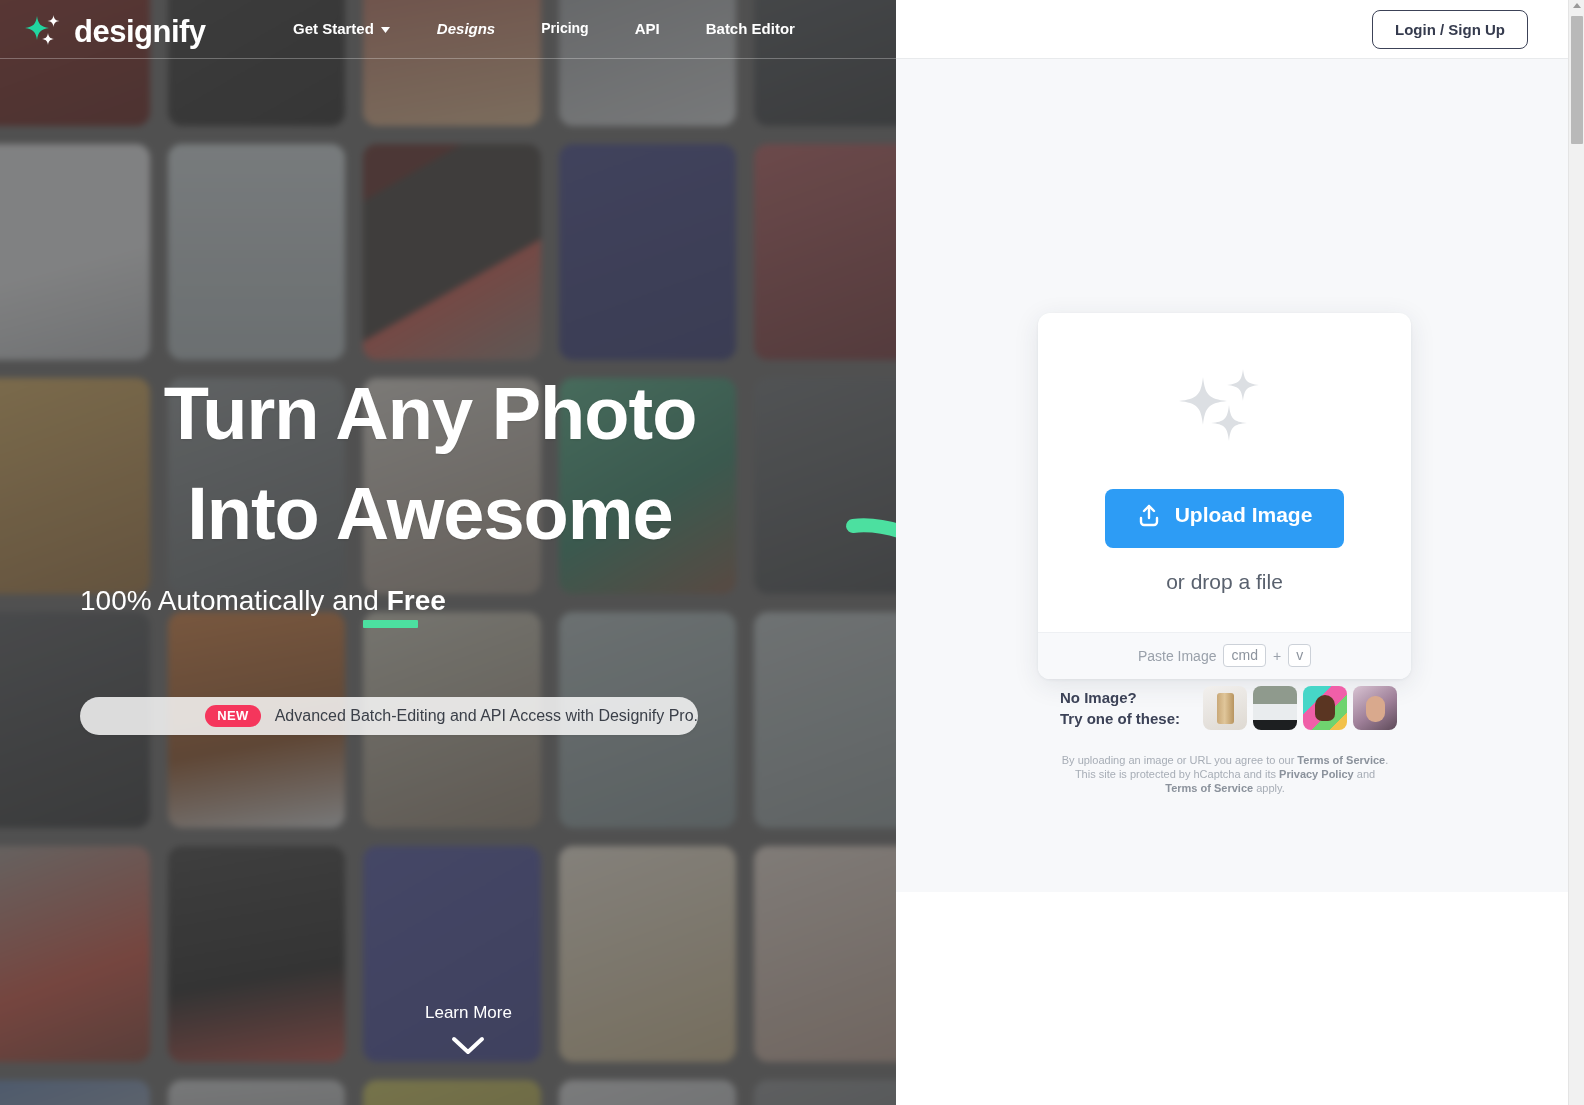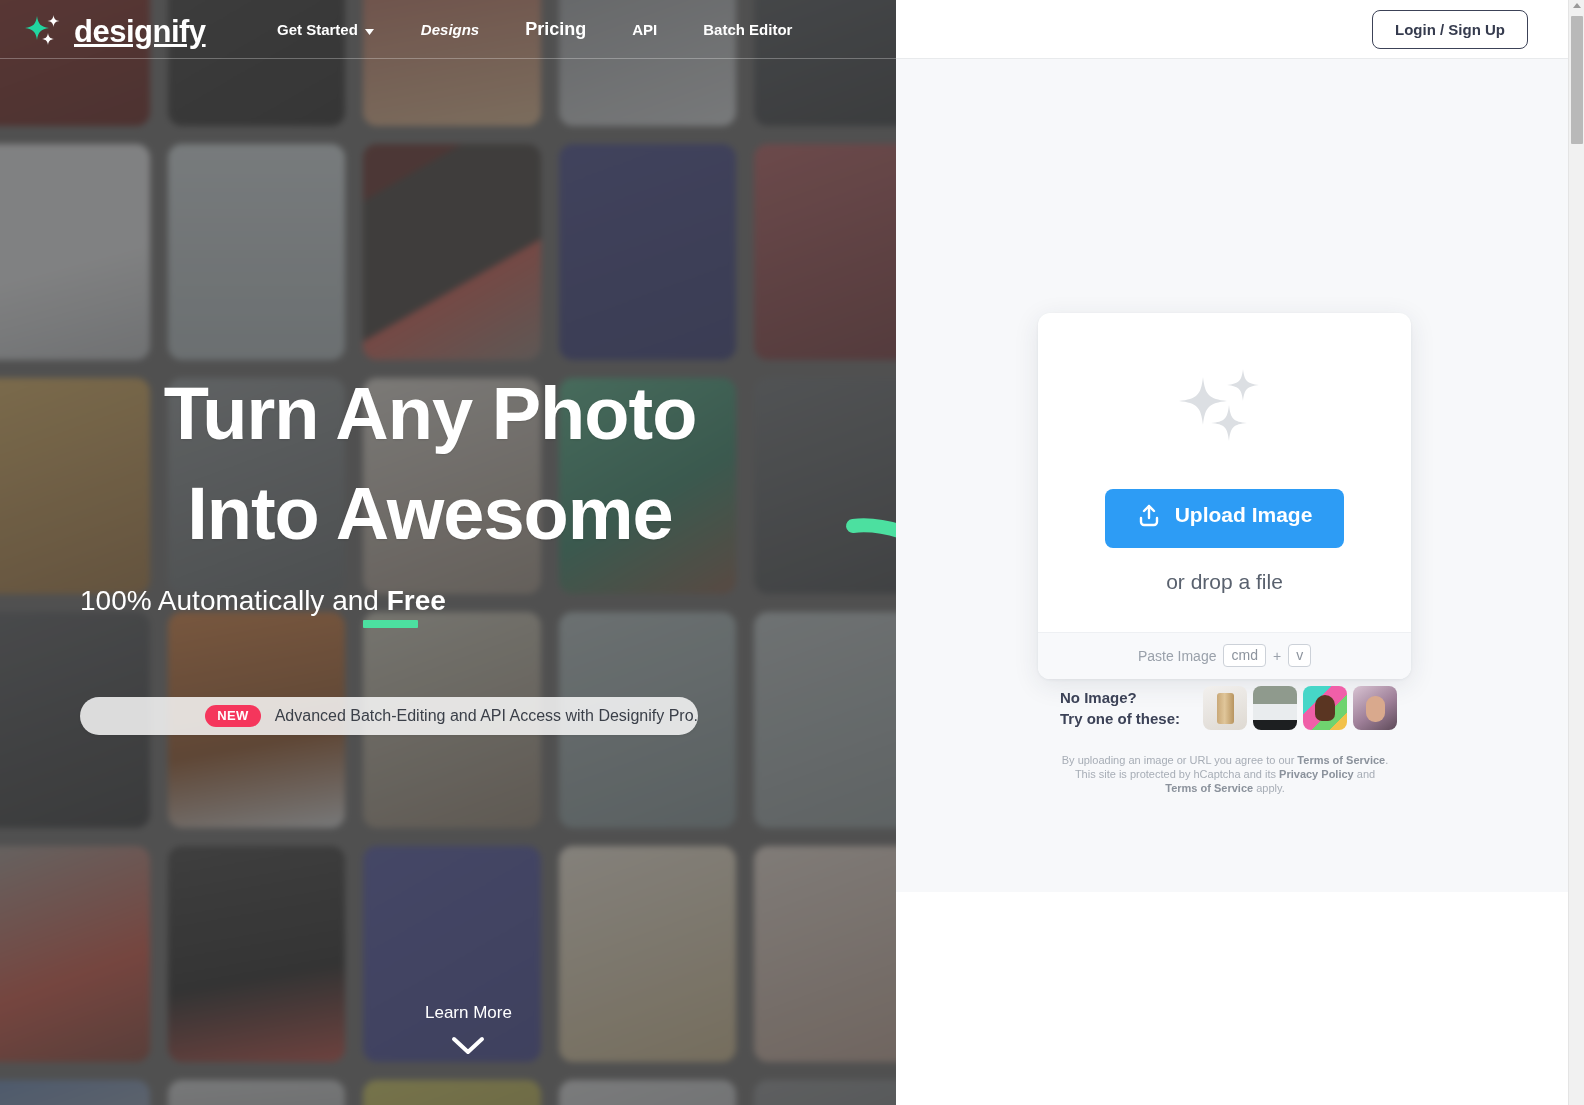--- a/index.html
+++ b/index.html
@@ -319,34 +319,34 @@
 
   <div style="position:absolute;left:0;top:0;width:896px;height:59px;border-bottom:1px solid rgba(255,255,255,.28);">
     <div style="position:absolute;left:24px;top:11px;display:flex;align-items:center;gap:12px;">
       <span>
         <svg width="38" height="38" viewBox="0 0 38 38" aria-hidden="true">
           <path d="M13 5 C14 13 17 16 25 17 C17 18 14 21 13 29 C12 21 9 18 1 17 C9 16 12 13 13 5Z" fill="#21D5A0"></path>
           <path d="M29.5 4 C30 8 31.5 9.5 35.5 10 C31.5 10.5 30 12 29.5 16 C29 12 27.5 10.5 23.5 10 C27.5 9.5 29 8 29.5 4Z" fill="#ffffff"></path>
           <path d="M24 22 C24.6 26 26 27.4 30 28 C26 28.6 24.6 30 24 34 C23.4 30 22 28.6 18 28 C22 27.4 23.4 26 24 22Z" fill="#ffffff"></path>
         </svg>
       </span>
-      <span style="color:#fff;font-size:31px;font-weight:700;letter-spacing:-.5px;text-decoration:underline;">designify</span>
-    </div>
-
-    <nav style="position:absolute;left:277px;top:19px;display:flex;gap:0;align-items:center;">
+      <span style="color:#fff;font-size:31px;font-weight:700;letter-spacing:-.5px;">designify</span>
+    </div>
+
+    <nav style="position:absolute;left:293px;top:19px;display:flex;gap:0;align-items:center;">
       <span style="display:flex;align-items:center;gap:7px;margin-right:47px;cursor:pointer;">
         <span style="color:#fff;font-size:15px;font-weight:700;">Get Started</span>
         <span>
           <svg width="9" height="6" viewBox="0 0 9 6" aria-hidden="true">
               <path d="M0 0 L4.5 6 L9 0Z" fill="#ffffff"></path>
             </svg>
         </span>
       </span>
       <span style="color:#fff;font-size:15px;font-weight:700;margin-right:46px;cursor:pointer;font-style:italic;">Designs</span>
-      <span style="color:#fff;font-size:18px;font-weight:700;margin-right:46px;cursor:pointer;">Pricing</span>
+      <span style="color:#fff;font-size:14px;font-weight:700;margin-right:46px;cursor:pointer;">Pricing</span>
       <span style="color:#fff;font-size:15px;font-weight:700;margin-right:46px;cursor:pointer;">API</span>
       <span style="color:#fff;font-size:15px;font-weight:700;cursor:pointer;">Batch Editor</span>
     </nav>
   </div>
 
   <div class="arrow">
     <svg width="180" height="100" viewBox="0 0 180 100" aria-hidden="true">
       <path d="M8 18 C56 12 104 48 140 58" fill="none" stroke="#4CE0A0" stroke-width="14" stroke-linecap="round"></path>
       <path d="M112 32 L168 59 L108 92 L124 60Z" fill="#4CE0A0"></path>
     </svg>

